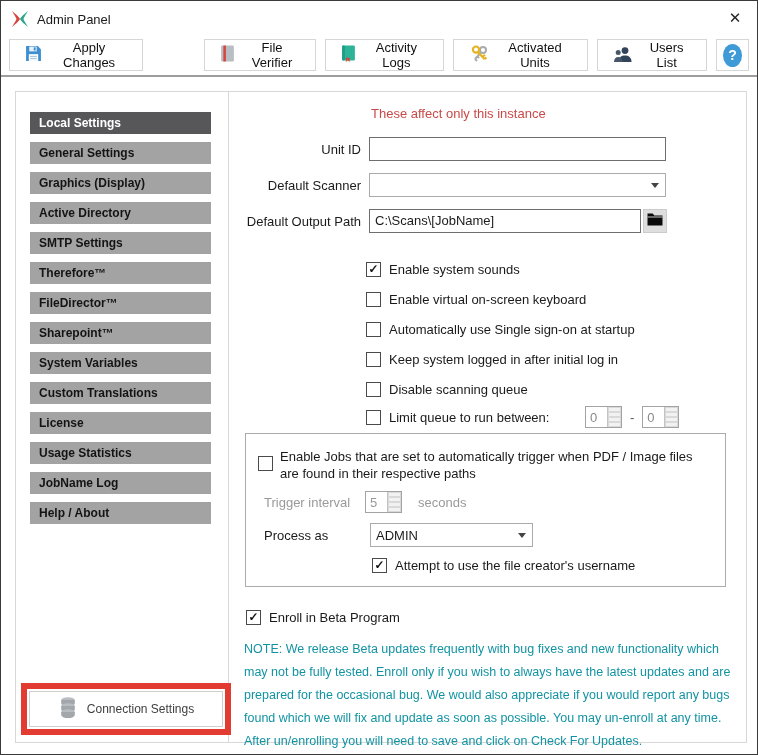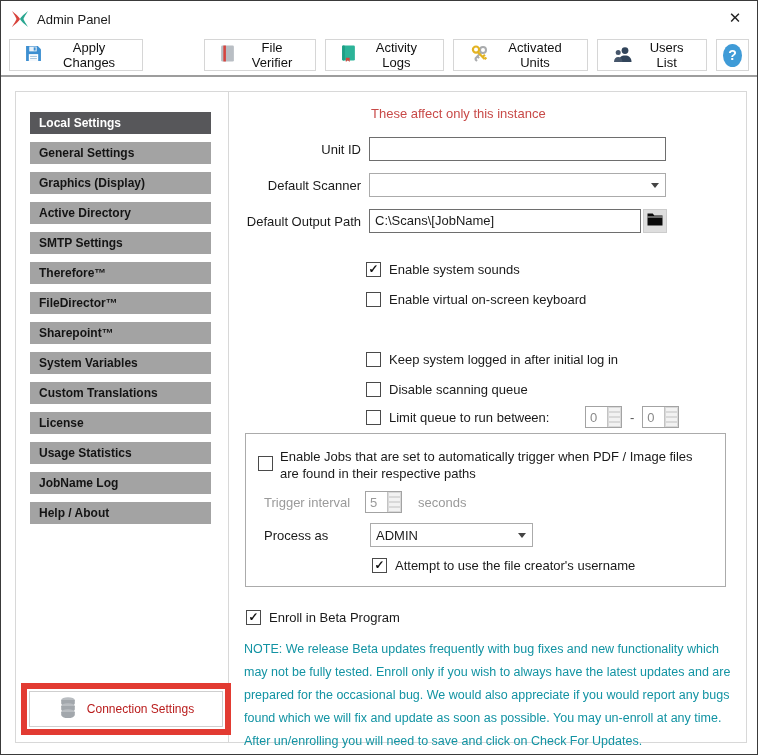--- a/index.html
+++ b/index.html
@@ -19,21 +19,21 @@
   .tb-btn.apply{margin-right:52px;}
   .tb-help{width:33px;height:32px;border:1px solid #d6d6d6;background:#fff;display:flex;align-items:center;justify-content:center;box-sizing:border-box;}
   .help-circle{width:23px;height:23px;border-radius:50%;background:#3f9bd7;color:#fff;font-size:14px;font-weight:bold;display:flex;align-items:center;justify-content:center;}
   .toolbar-sep{position:absolute;top:74px;left:0;right:0;height:2px;background:#9d9d9d;}
   
   .panel{position:absolute;left:14px;top:90px;width:730px;height:650px;border:1px solid #d8d8d8;display:flex;box-sizing:content-box;background:#fff;}
   .sidebar{width:213px;border-right:1px solid #d8d8d8;position:relative;padding:20px 0 0 14px;box-sizing:border-box;flex:none;}
   .nav-item{width:181px;height:22px;line-height:22px;padding-left:9px;box-sizing:border-box;font-weight:bold;font-size:12px;background:#a3a3a3;color:#141414;margin-bottom:8px;cursor:default;}
   .nav-item.selected{background:#57575a;color:#fff;}
   .conn-wrap{position:absolute;left:5px;bottom:7px;border:6px solid #e23b32;padding:2px;width:194px;}
-  .conn-btn{width:100%;height:36px;border:1px solid #cfcfcf;background:#fff;display:flex;align-items:center;justify-content:center;gap:9px;font-size:12px;color:#b91c1c;font-family:inherit;}
+  .conn-btn{width:100%;height:36px;border:1px solid #cfcfcf;background:#fff;display:flex;align-items:center;justify-content:center;gap:9px;font-size:12px;color:#404040;font-family:inherit;}
   
   .content{position:relative;flex:1;font-size:13px;}
   .notice{position:absolute;left:142px;top:14px;color:#c84a48;font-size:13px;}
   .frow{position:absolute;display:flex;align-items:center;}
   .flabel{width:132px;text-align:right;margin-right:8px;color:#1a1a1a;white-space:nowrap;}
   .textbox{height:20px;border:1px solid #6e6e6e;background:#fff;padding:1px 5px;line-height:20px;box-sizing:content-box;font-size:13px;white-space:nowrap;overflow:hidden;}
   .combo{height:20px;border:1px solid #ababab;background:#fff;display:flex;align-items:center;justify-content:space-between;padding:1px 6px 1px 5px;box-sizing:content-box;font-size:13px;}
   .arrow-down{width:0;height:0;border-left:4px solid transparent;border-right:4px solid transparent;border-top:5px solid #444;}
   .folder-btn{position:absolute;width:24px;height:24px;background:#dedede;border:1px solid #cccccc;display:flex;align-items:center;justify-content:center;box-sizing:border-box;}
   
@@ -217,20 +217,26 @@
             <i>✓</i>
           </span>
         <span>Enable system sounds</span>
       </div>
       <div class="cbrow" style="left:137px;top:200px;">
         <span class="cb">
             <i></i>
           </span>
         <span>Enable virtual on-screen keyboard</span>
       </div>
+      <div class="cbrow" style="left:137px;top:230px;">
+        <span class="cb">
+            <i></i>
+          </span>
+        <span>Automatically use Single sign-on at startup</span>
+      </div>
       <div class="cbrow" style="left:137px;top:260px;">
         <span class="cb">
             <i></i>
           </span>
         <span>Keep system logged in after initial log in</span>
       </div>
       <div class="cbrow" style="left:137px;top:290px;">
         <span class="cb">
             <i></i>
           </span>

